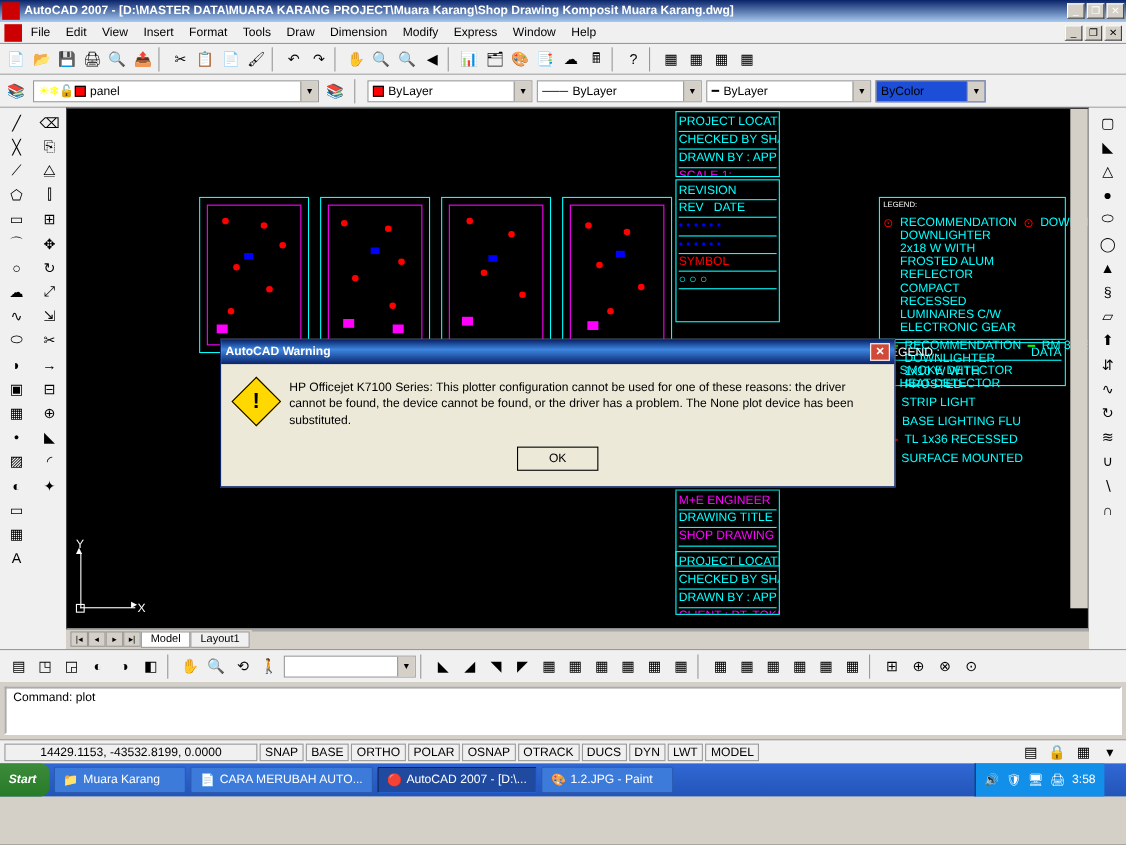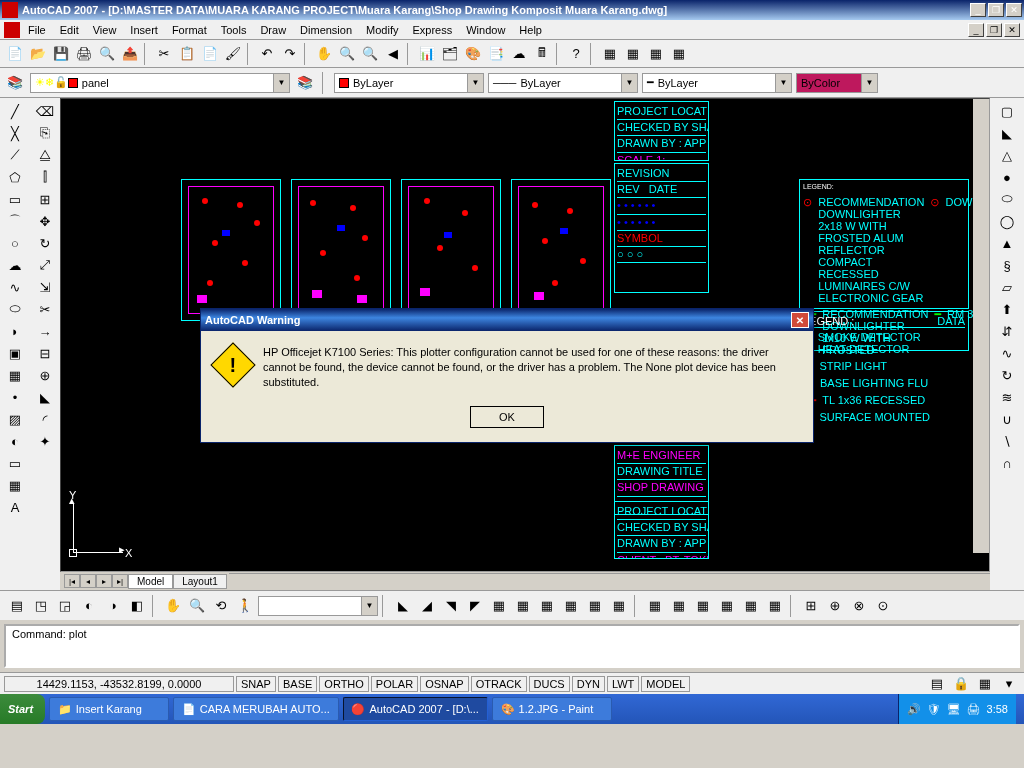--- a/index.html
+++ b/index.html
@@ -26,21 +26,21 @@
 .canvas { flex:1; background:#000; position:relative; overflow:hidden; border:1px inset #999; }
 .ucs { position:absolute; left:12px; bottom:18px; color:#fff; font-size:11px; }
 .tabs { height:18px; background:#d4d0c8; display:flex; align-items:center; padding-left:4px; }
 .tabbtn { width:16px; height:14px; background:#d4d0c8; border:1px solid #999; font-size:8px; display:flex; align-items:center; justify-content:center; }
 .tab { padding:1px 8px; background:#f0f0f0; border:1px solid #999; font-size:10px; }
 .tab.active { background:#fff; }
 .bottombar { height:30px; background:#f0f0f0; display:flex; align-items:center; padding:0 6px; gap:2px; border-top:1px solid #999; }
 .cmdline { height:44px; margin:4px; border:2px inset #fff; background:#fff; padding:2px 6px; font-family:monospace; font-size:12px; display:flex; align-items:flex-start; }
 .statusbar { height:22px; background:#f0f0f0; display:flex; align-items:center; padding:0 4px; gap:2px; border-top:1px solid #999; font-size:10px; }
 .statusbox { border:1px solid #999; padding:1px 4px; background:#f0f0f0; }
-.taskbar { height:30px; background:linear-gradient(#3168d5,#2355b8); display:flex; align-items:center; gap:4px; padding-right:8px; }
+.taskbar { height:30px; background:linear-gradient(#3168d5,#2355b8); display:flex; align-items:center; gap:4px; padding-right:20px; }
 .startbtn { height:30px; padding:0 12px 0 8px; background:linear-gradient(#3c8b3c,#277b27); color:#fff; font-weight:bold; font-style:italic; display:flex; align-items:center; border-radius:0 8px 8px 0; }
 .taskbtn { height:24px; background:#3d7bdb; color:#fff; padding:0 8px; display:flex; align-items:center; gap:4px; border-radius:2px; font-size:11px; min-width:120px; border:1px solid #2a5bb0; }
 .taskbtn.active { background:#1f4aa0; border:1px inset #163a80; }
 .tray { height:30px; background:#1290e9; color:#fff; display:flex; align-items:center; padding:0 8px; gap:6px; margin-left:auto; font-size:11px; border-left:1px solid #0a246a; }
 .dialog { position:absolute; left:200px; top:308px; width:614px; background:#ece9d8; border:1px solid #0a246a; box-shadow:2px 2px 4px rgba(0,0,0,.4); z-index:100; }
 .dialog .dtitle { height:22px; background:linear-gradient(#0a246a,#3d85e0 40%,#0a246a); color:#fff; display:flex; align-items:center; padding:0 4px; font-weight:bold; }
 .dialog .dtitle .x { margin-left:auto; width:18px; height:16px; background:#d04a3a; border:1px solid #fff; color:#fff; display:flex; align-items:center; justify-content:center; font-size:10px; font-weight:bold; }
 .dialog .dbody { padding:14px 16px 16px 16px; display:flex; gap:14px; }
 .warnicon { width:32px; height:32px; background:#ffd800; transform:rotate(45deg); display:flex; align-items:center; justify-content:center; border:1px solid #000; flex-shrink:0; margin-top:4px; }
 .warnicon span { transform:rotate(-45deg); font-size:20px; font-weight:bold; color:#000; }
@@ -148,21 +148,21 @@
   <div class="propcombo" style="width:150px">
     <span style="margin-right:4px">───</span>
     <span>ByLayer</span>
       <span class="dd">▼</span>
   </div>
   <div class="propcombo" style="width:150px">
     <span style="margin-right:4px">━</span>
     <span>ByLayer</span>
       <span class="dd">▼</span>
   </div>
-  <div class="propcombo" style="width:82px;background:#be185d">
+  <div class="propcombo" style="width:100px;background:#1d4ed8">
     <span>ByColor</span>
       <span class="dd">▼</span>
   </div>
 </div>
 
 <div class="content">
   <div class="leftpanel">
     <div class="toolcol">
       <div class="tbtn">╱</div>
       <div class="tbtn">╳</div>
@@ -424,21 +424,21 @@
   <div class="tbtn">▤</div>
   <div class="tbtn">🔒</div>
   <div class="tbtn">▦</div>
   <div class="tbtn">▾</div>
 </div>
 
 <div class="taskbar">
   <div class="startbtn">
       <span>Start</span>
     </div>
-  <div class="taskbtn">📁 <span>Insert Karang</span></div>
+  <div class="taskbtn">📁 <span>Muara Karang</span></div>
   <div class="taskbtn">📄 <span>CARA MERUBAH AUTO...</span></div>
   <div class="taskbtn active">🔴 <span>AutoCAD 2007 - [D:\...</span></div>
   <div class="taskbtn">🎨 <span>1.2.JPG - Paint</span></div>
   <div class="tray">
     <span>🔊</span>
     <span>🛡</span>
     <span>🖥</span>
     <span>🖨</span>
     <span>3:58</span>
   </div>

